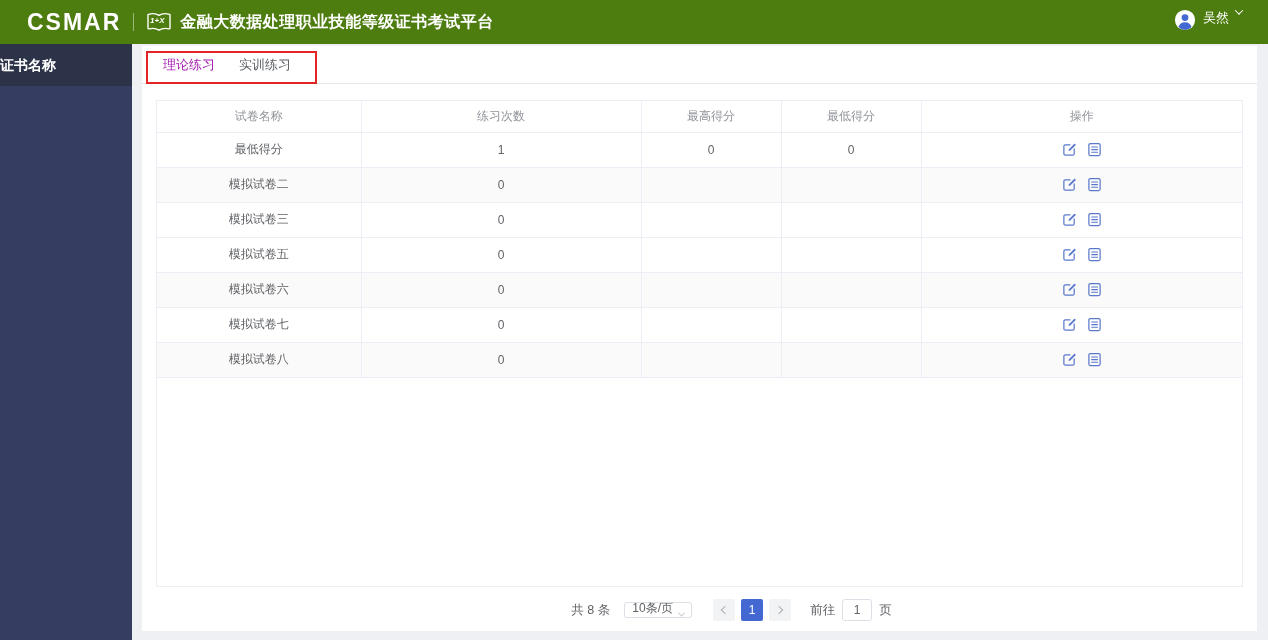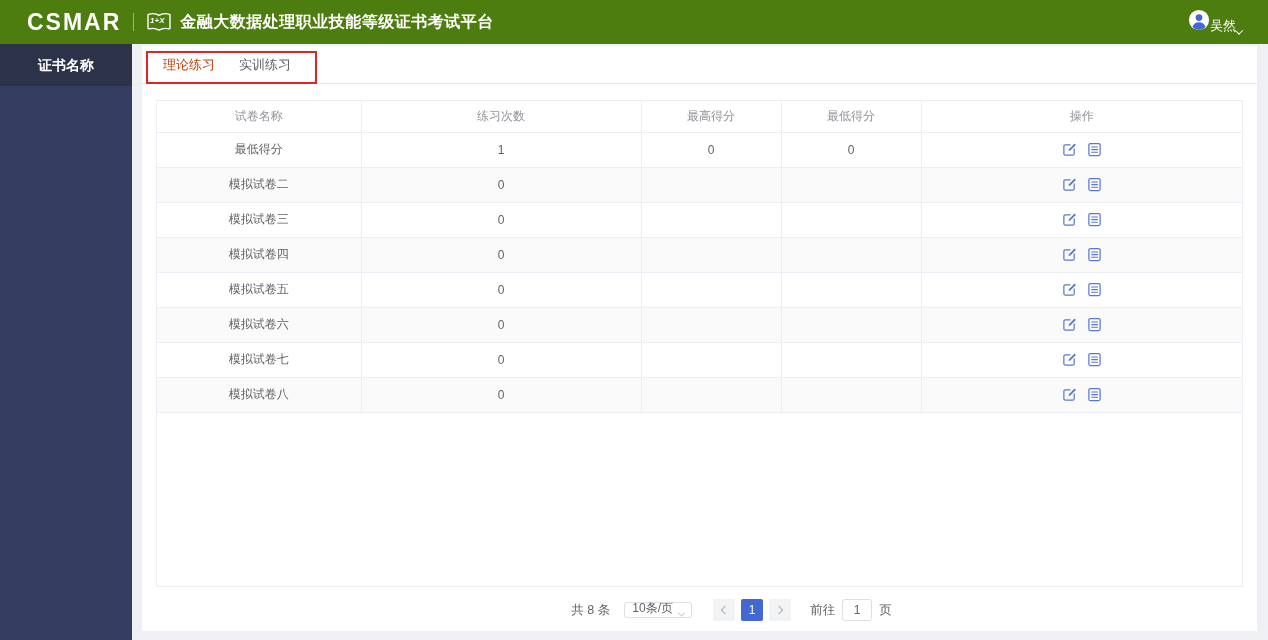--- a/index.html
+++ b/index.html
@@ -19,53 +19,53 @@
   }
   .brand { display:flex; align-items:center; }
   .logo { font-size:23px; font-weight:800; letter-spacing:2px; }
   .brand-divider { width:1px; height:18px; background:rgba(255,255,255,.45); margin:0 12px; }
   .book-icon { position:relative; width:26px; height:20px; display:inline-block; margin-right:8px; }
   .book-label {
     position:absolute; left:0; right:4px; top:5px; text-align:center;
     font-size:8px; font-weight:bold; font-style:italic; color:#fff; line-height:8px;
   }
   .title { font-size:16px; font-weight:bold; letter-spacing:.5px; }
-  .user { display:flex; align-items:flex-end; cursor:pointer; }
+  .user { display:flex; align-items:flex-start; gap:7px; cursor:pointer; }
   .user-name { font-size:13px; }
 
   
   .chev {
     display:inline-block; width:6px; height:6px;
     border-right:1.4px solid currentColor; border-bottom:1.4px solid currentColor;
   }
   .chev.down  { transform:rotate(45deg) translate(-1px,-1px); }
   .chev.left  { transform:rotate(135deg); margin-left:2px; }
   .chev.right { transform:rotate(-45deg); margin-right:2px; }
 
   
   .sidebar { position:absolute; left:0; top:44px; width:132px; height:596px; background:#353e61; }
   .side-title {
     height:42px; line-height:42px; background:#2c3349;
-    color:#fff; font-size:14px; font-weight:bold; text-align:center;
+    color:#fff; font-size:14px; font-weight:bold; 
   }
   .side-item {
     height:26px; line-height:26px; background:#4a6ac8;
     color:#fff; font-size:12px; text-align:center; cursor:pointer;
     white-space:nowrap; overflow:hidden;
   }
 
   
   .card { position:absolute; left:142px; top:46px; width:1115px; height:585px; background:#fff; }
 
   .tabs {
     display:flex; height:38px; align-items:stretch; gap:24px;
     padding-left:21px; border-bottom:1px solid #e4e7ed;
   }
   .tab { display:flex; align-items:center; font-size:13px; color:#5c6066; cursor:pointer; position:relative; }
-  .tab.active { color:#c2410c; }
+  .tab.active { color:#a21caf; }
   .tab.active::after {
     content:""; position:absolute; left:0; right:0; bottom:-1px; height:2px; background:#3e62c4;
   }
 
   
   .annotation {
     position:absolute; left:146px; top:51px; width:171px; height:33px;
     border:2px solid #e32424; z-index:20; pointer-events:none;
   }
 
@@ -234,42 +234,20 @@
     </span>
     <span class="op-icon">
       <svg viewBox="0 0 16 16" width="15" height="15" fill="none">
         <rect x="2" y="1.7" width="12" height="12.8" rx="1.6" stroke="currentColor" stroke-width="1.3"></rect>
         <path d="M5 5.3h6.2M5 8.1h6.2M5 10.9h6.2" stroke="currentColor" stroke-width="1.2" stroke-linecap="round"></path>
       </svg>
     </span>
   </span>
 </td>
           </tr>
-          <tr class="stripe">
-            <td>模拟试卷四</td>
-            <td>0</td>
-            <td></td>
-            <td></td>
-            <td>
-  <span class="ops">
-    <span class="op-icon">
-      <svg viewBox="0 0 16 16" width="15" height="15" fill="none">
-        <path d="M13 7v5.4c0 .9-.7 1.6-1.6 1.6H3.6c-.9 0-1.6-.7-1.6-1.6V4.6C2 3.7 2.7 3 3.6 3H9" stroke="currentColor" stroke-width="1.3"></path>
-        <path d="M13.6 1.8l.9.9c.2.2.2.5 0 .7L8.8 9.1l-1.9.5.5-1.9 5.5-5.7c.2-.2.5-.2.7-.1z" fill="currentColor"></path>
-      </svg>
-    </span>
-    <span class="op-icon">
-      <svg viewBox="0 0 16 16" width="15" height="15" fill="none">
-        <rect x="2" y="1.7" width="12" height="12.8" rx="1.6" stroke="currentColor" stroke-width="1.3"></rect>
-        <path d="M5 5.3h6.2M5 8.1h6.2M5 10.9h6.2" stroke="currentColor" stroke-width="1.2" stroke-linecap="round"></path>
-      </svg>
-    </span>
-  </span>
-</td>
-          </tr>
           <tr>
             <td>模拟试卷五</td>
             <td>0</td>
             <td></td>
             <td></td>
             <td>
   <span class="ops">
     <span class="op-icon">
       <svg viewBox="0 0 16 16" width="15" height="15" fill="none">
         <path d="M13 7v5.4c0 .9-.7 1.6-1.6 1.6H3.6c-.9 0-1.6-.7-1.6-1.6V4.6C2 3.7 2.7 3 3.6 3H9" stroke="currentColor" stroke-width="1.3"></path>

